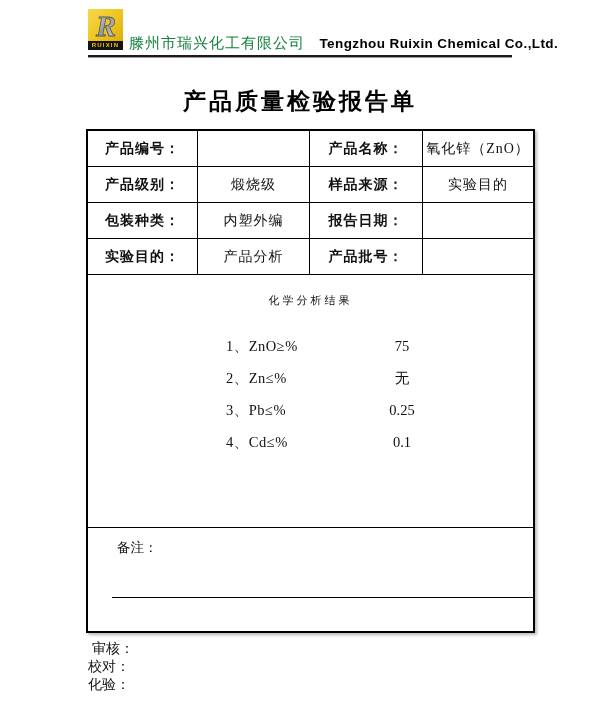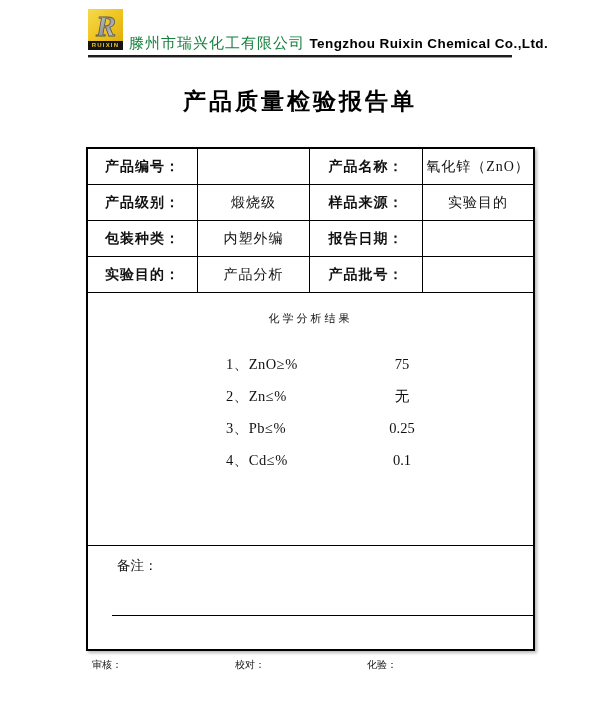--- a/index.html
+++ b/index.html
@@ -27,38 +27,38 @@
     font-family: "Liberation Sans", sans-serif;
   }
   .company-names { position: absolute; left: 129px; top: 34px; white-space: nowrap; }
   .company-cn {
     font-family: "Liberation Serif", serif;
     font-size: 15px; color: #15803d; letter-spacing: 1px;
   }
   .company-en {
     font-family: "Liberation Sans", sans-serif;
     font-size: 13.5px; font-weight: bold; color: #000000;
-    letter-spacing: 0.4px;
+    margin-left: 10px; letter-spacing: 0.4px;
   }
   .header-rule {
     position: absolute; left: 88px; top: 55px; width: 424px; height: 2px;
     background: #1c1c1c; border-bottom: 1px solid #9a9a9a;
   }
 
   
   .page-title {
     position: absolute; top: 86px; left: 0; width: 600px; margin: 0;
     text-align: center; font-size: 23px; font-weight: bold;
     letter-spacing: 3px; color: #000000;
     font-family: "Liberation Sans", sans-serif;
   }
 
   
   .report-table {
-    position: absolute; left: 86px; top: 147px;
+    position: absolute; left: 86px; top: 129px;
     width: 449px; height: 504px;
     border: 2px solid #000000; box-sizing: border-box;
     background: #ffffff;
     box-shadow: 2px 2px 3px rgba(0,0,0,0.28);
   }
   .info-row { display: flex; height: 36px; border-bottom: 1px solid #000000; box-sizing: border-box; }
   .cell {
     display: flex; align-items: center; justify-content: center;
     box-sizing: border-box; font-size: 14px; overflow: hidden; white-space: nowrap;
   }
@@ -84,22 +84,23 @@
   .remarks {
     height: 70px; border-bottom: 1px solid #000000; box-sizing: border-box;
     padding: 11px 0 0 5px; font-size: 13.5px;
     font-family: "Liberation Serif", serif;
     margin-left: 24px;
   }
 
   
   .sign {
     height: 92px; box-sizing: border-box; display: flex;
-    align-items: flex-start; padding-top: 42px; font-size: 10px;
+    align-items: flex-start; padding-top: 42px; font-size: 14px;
     font-family: "Liberation Serif", serif;
+    flex-direction: column;
   }
   .sign-1 { margin-left: 4px; width: 143px; }
   .sign-2 { width: 132px; }
   .sign-3 { flex: 1; }
 </style>
 </head>
 <body>
 
 <div class="page">
 

